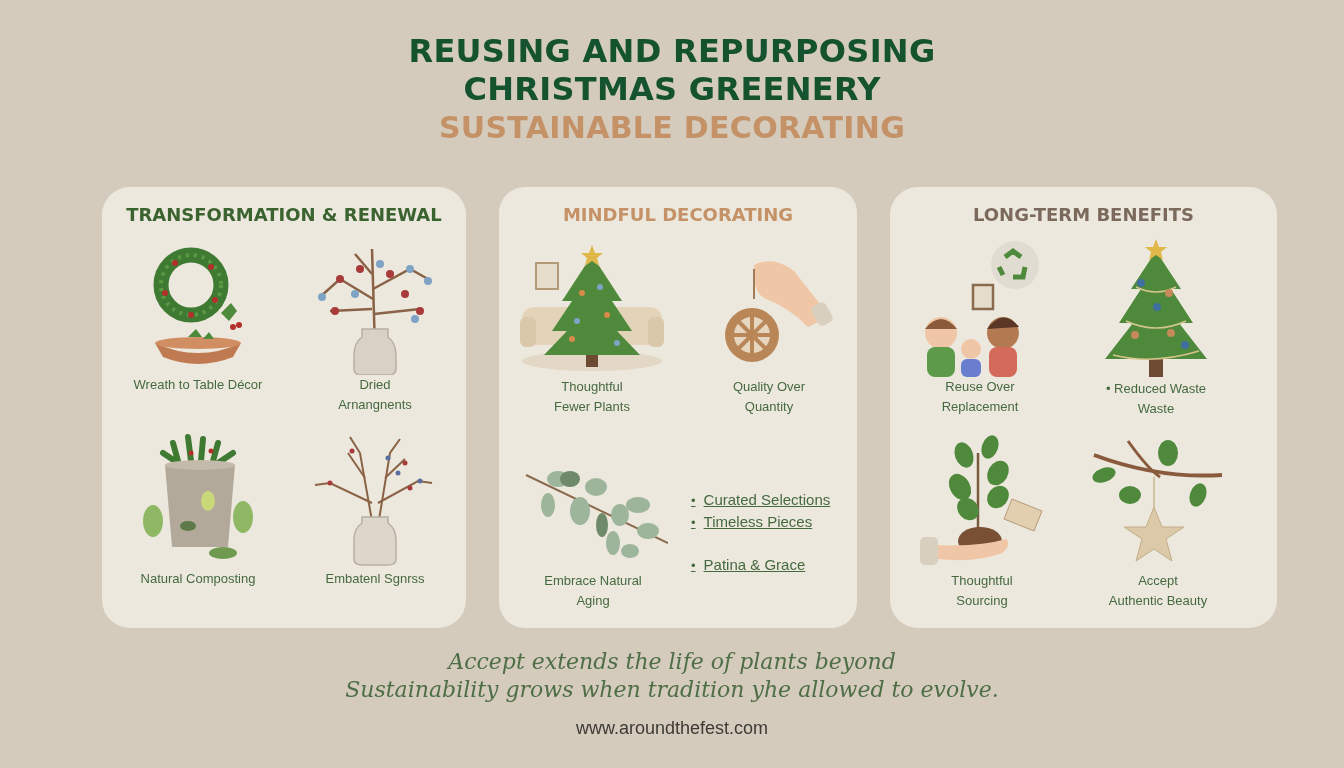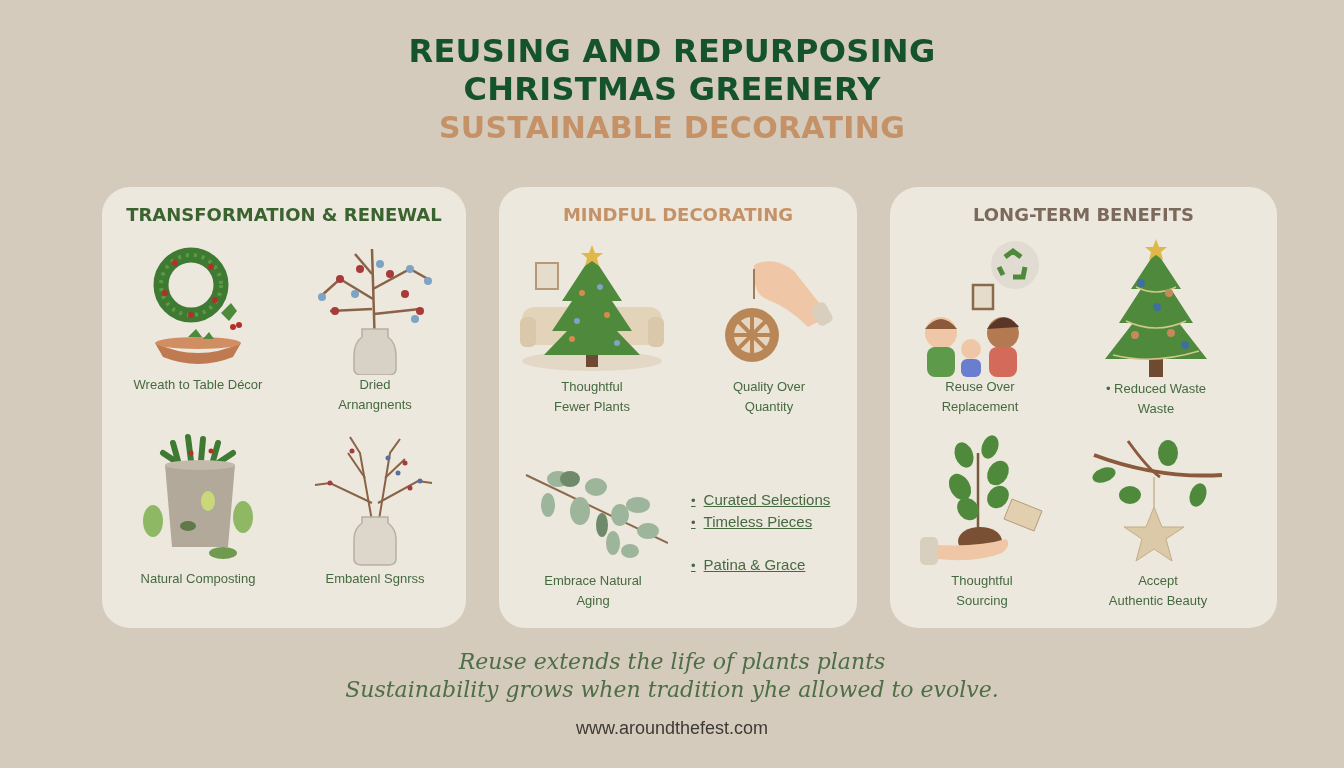--- a/index.html
+++ b/index.html
@@ -311,15 +311,15 @@
         <ellipse cx="110" cy="56" rx="8" ry="12" transform="rotate(20 110 56)"></ellipse>
       </g>
       <path d="M66 38 v30" stroke="#c9b48f" stroke-width="1.5"></path>
       <polygon points="66,68 74,88 96,88 78,100 84,122 66,110 48,122 54,100 36,88 58,88" fill="#dcc9a8" stroke="#c2ad88" stroke-width="1"></polygon>
     </svg>
     <span class="label">Accept</span>
     <span class="label">Authentic Beauty</span>
   </div>
 </div>
 
-<div class="quote" style="top:648px;">Reuse extends the life of plants plants</div>
+<div class="quote" style="top:648px;">Accept extends the life of plants beyond</div>
 <div class="quote" style="top:676px;">Sustainability grows when tradition yhe allowed to evolve.</div>
 <div class="footer-url">www.aroundthefest.com</div>
 
 </body></html>

